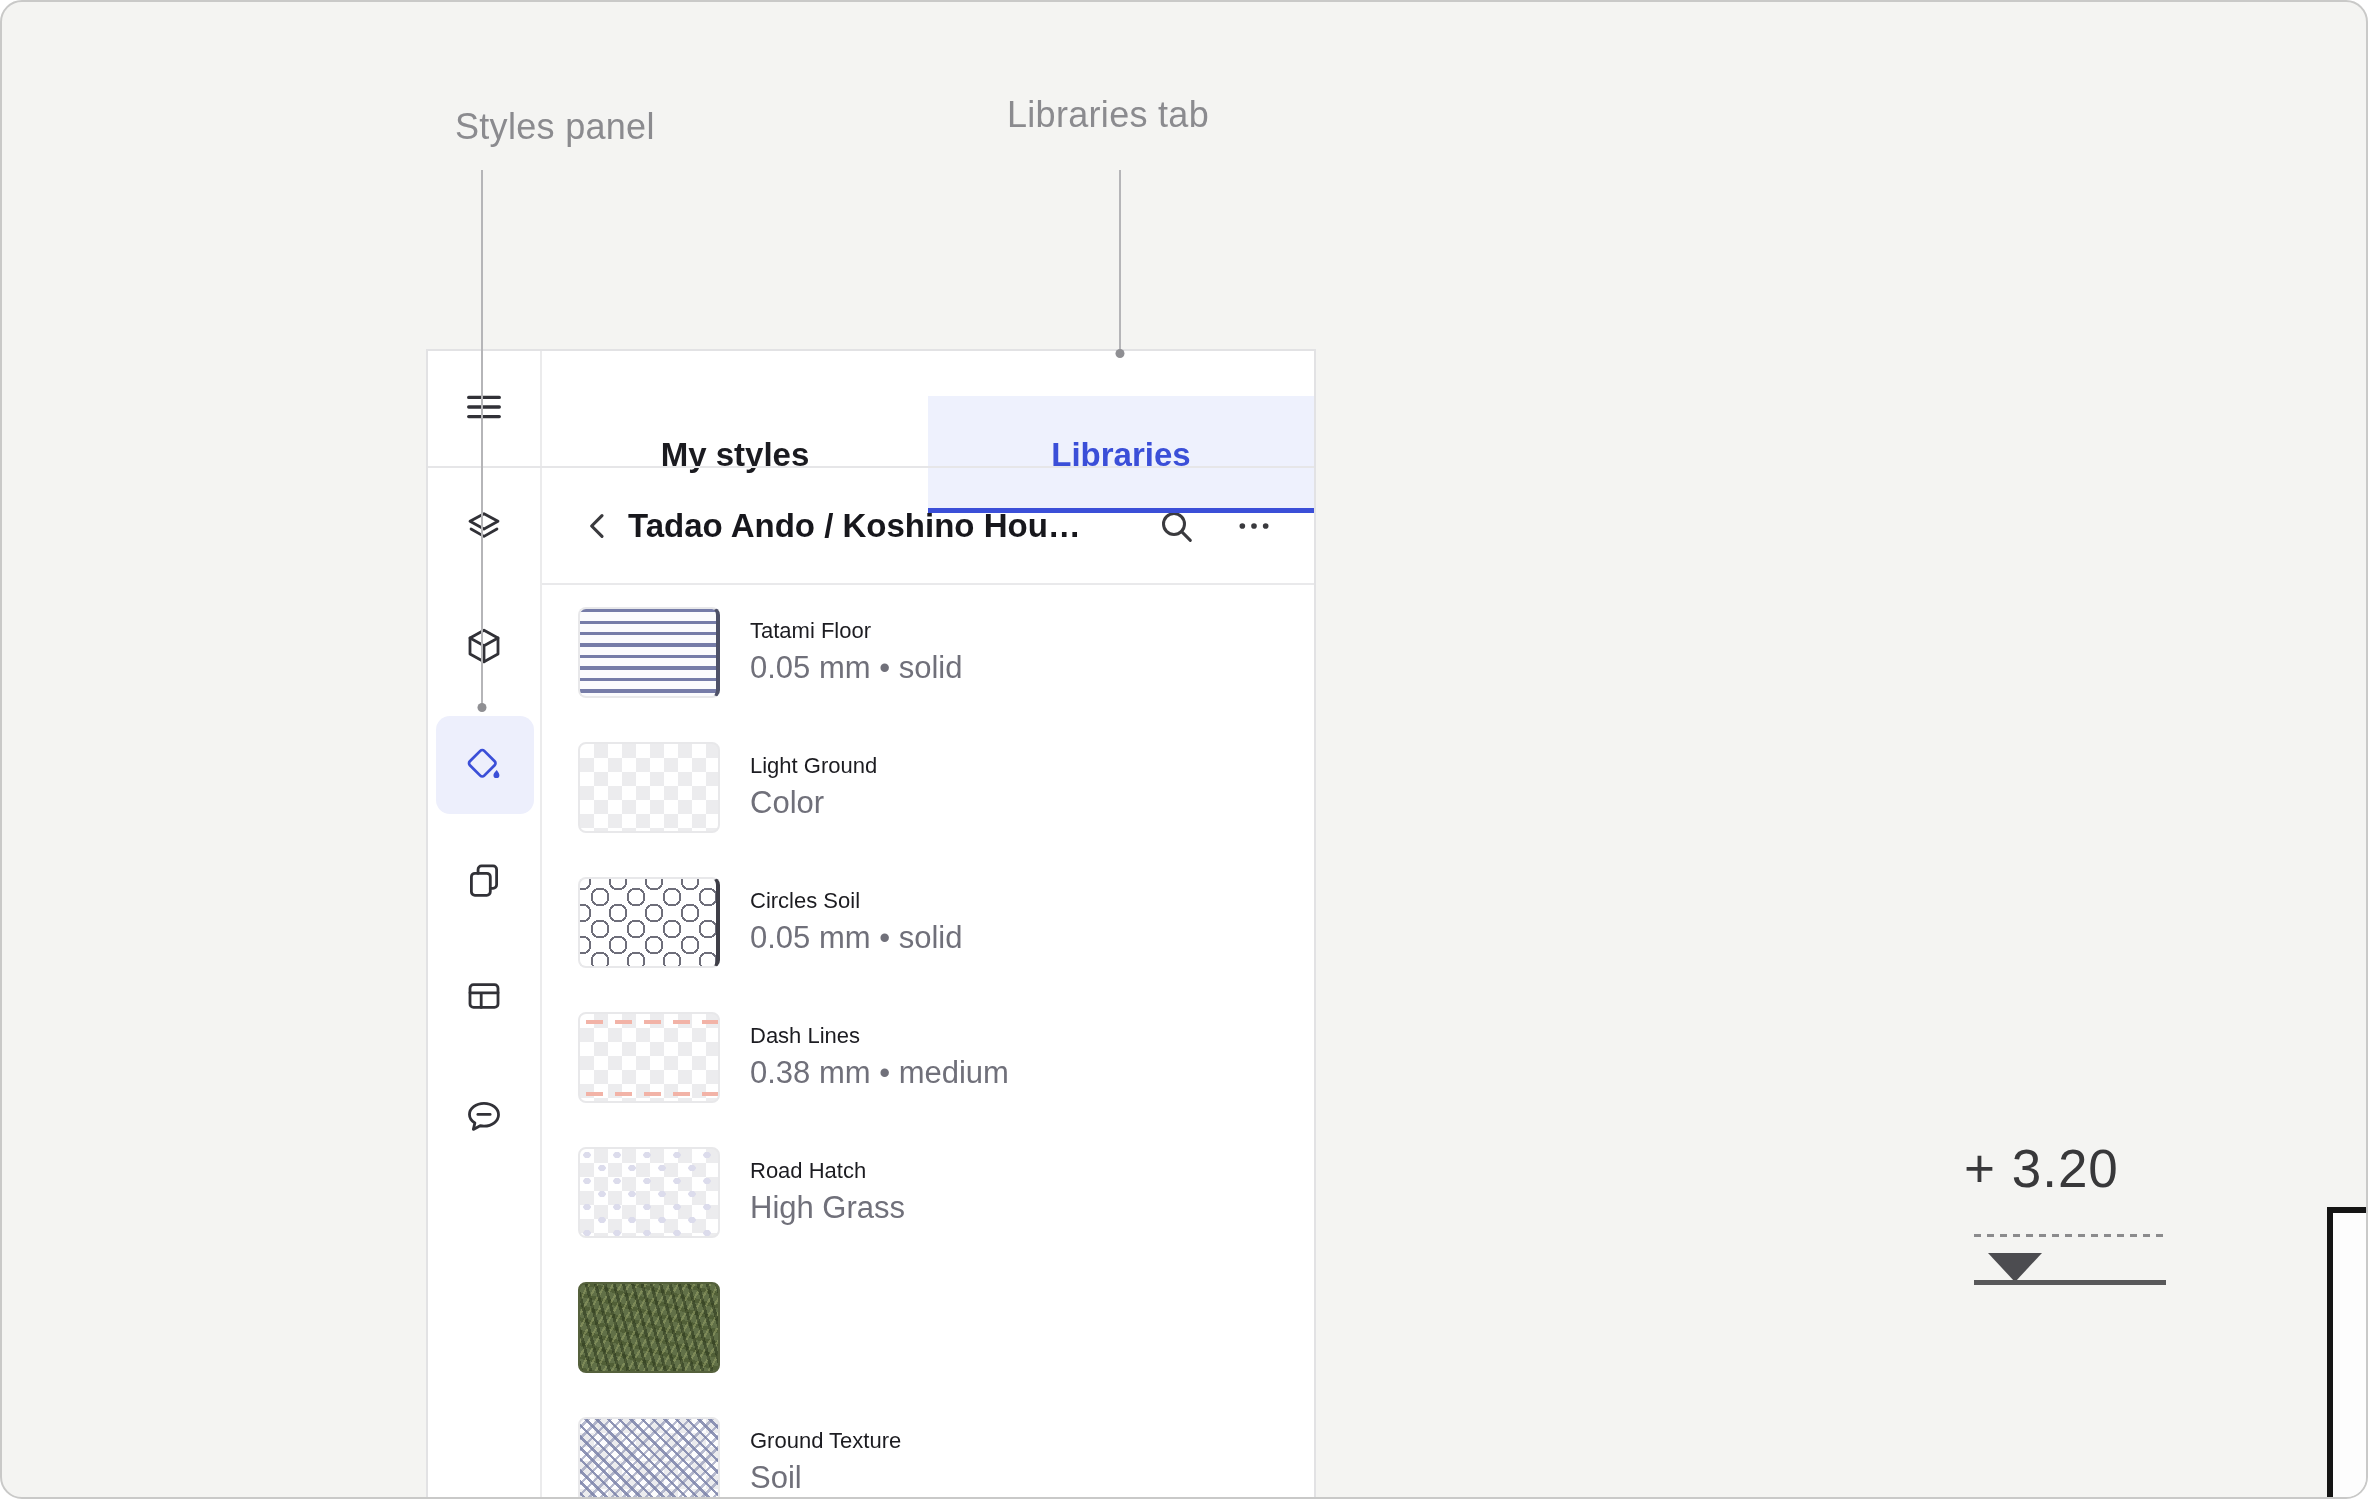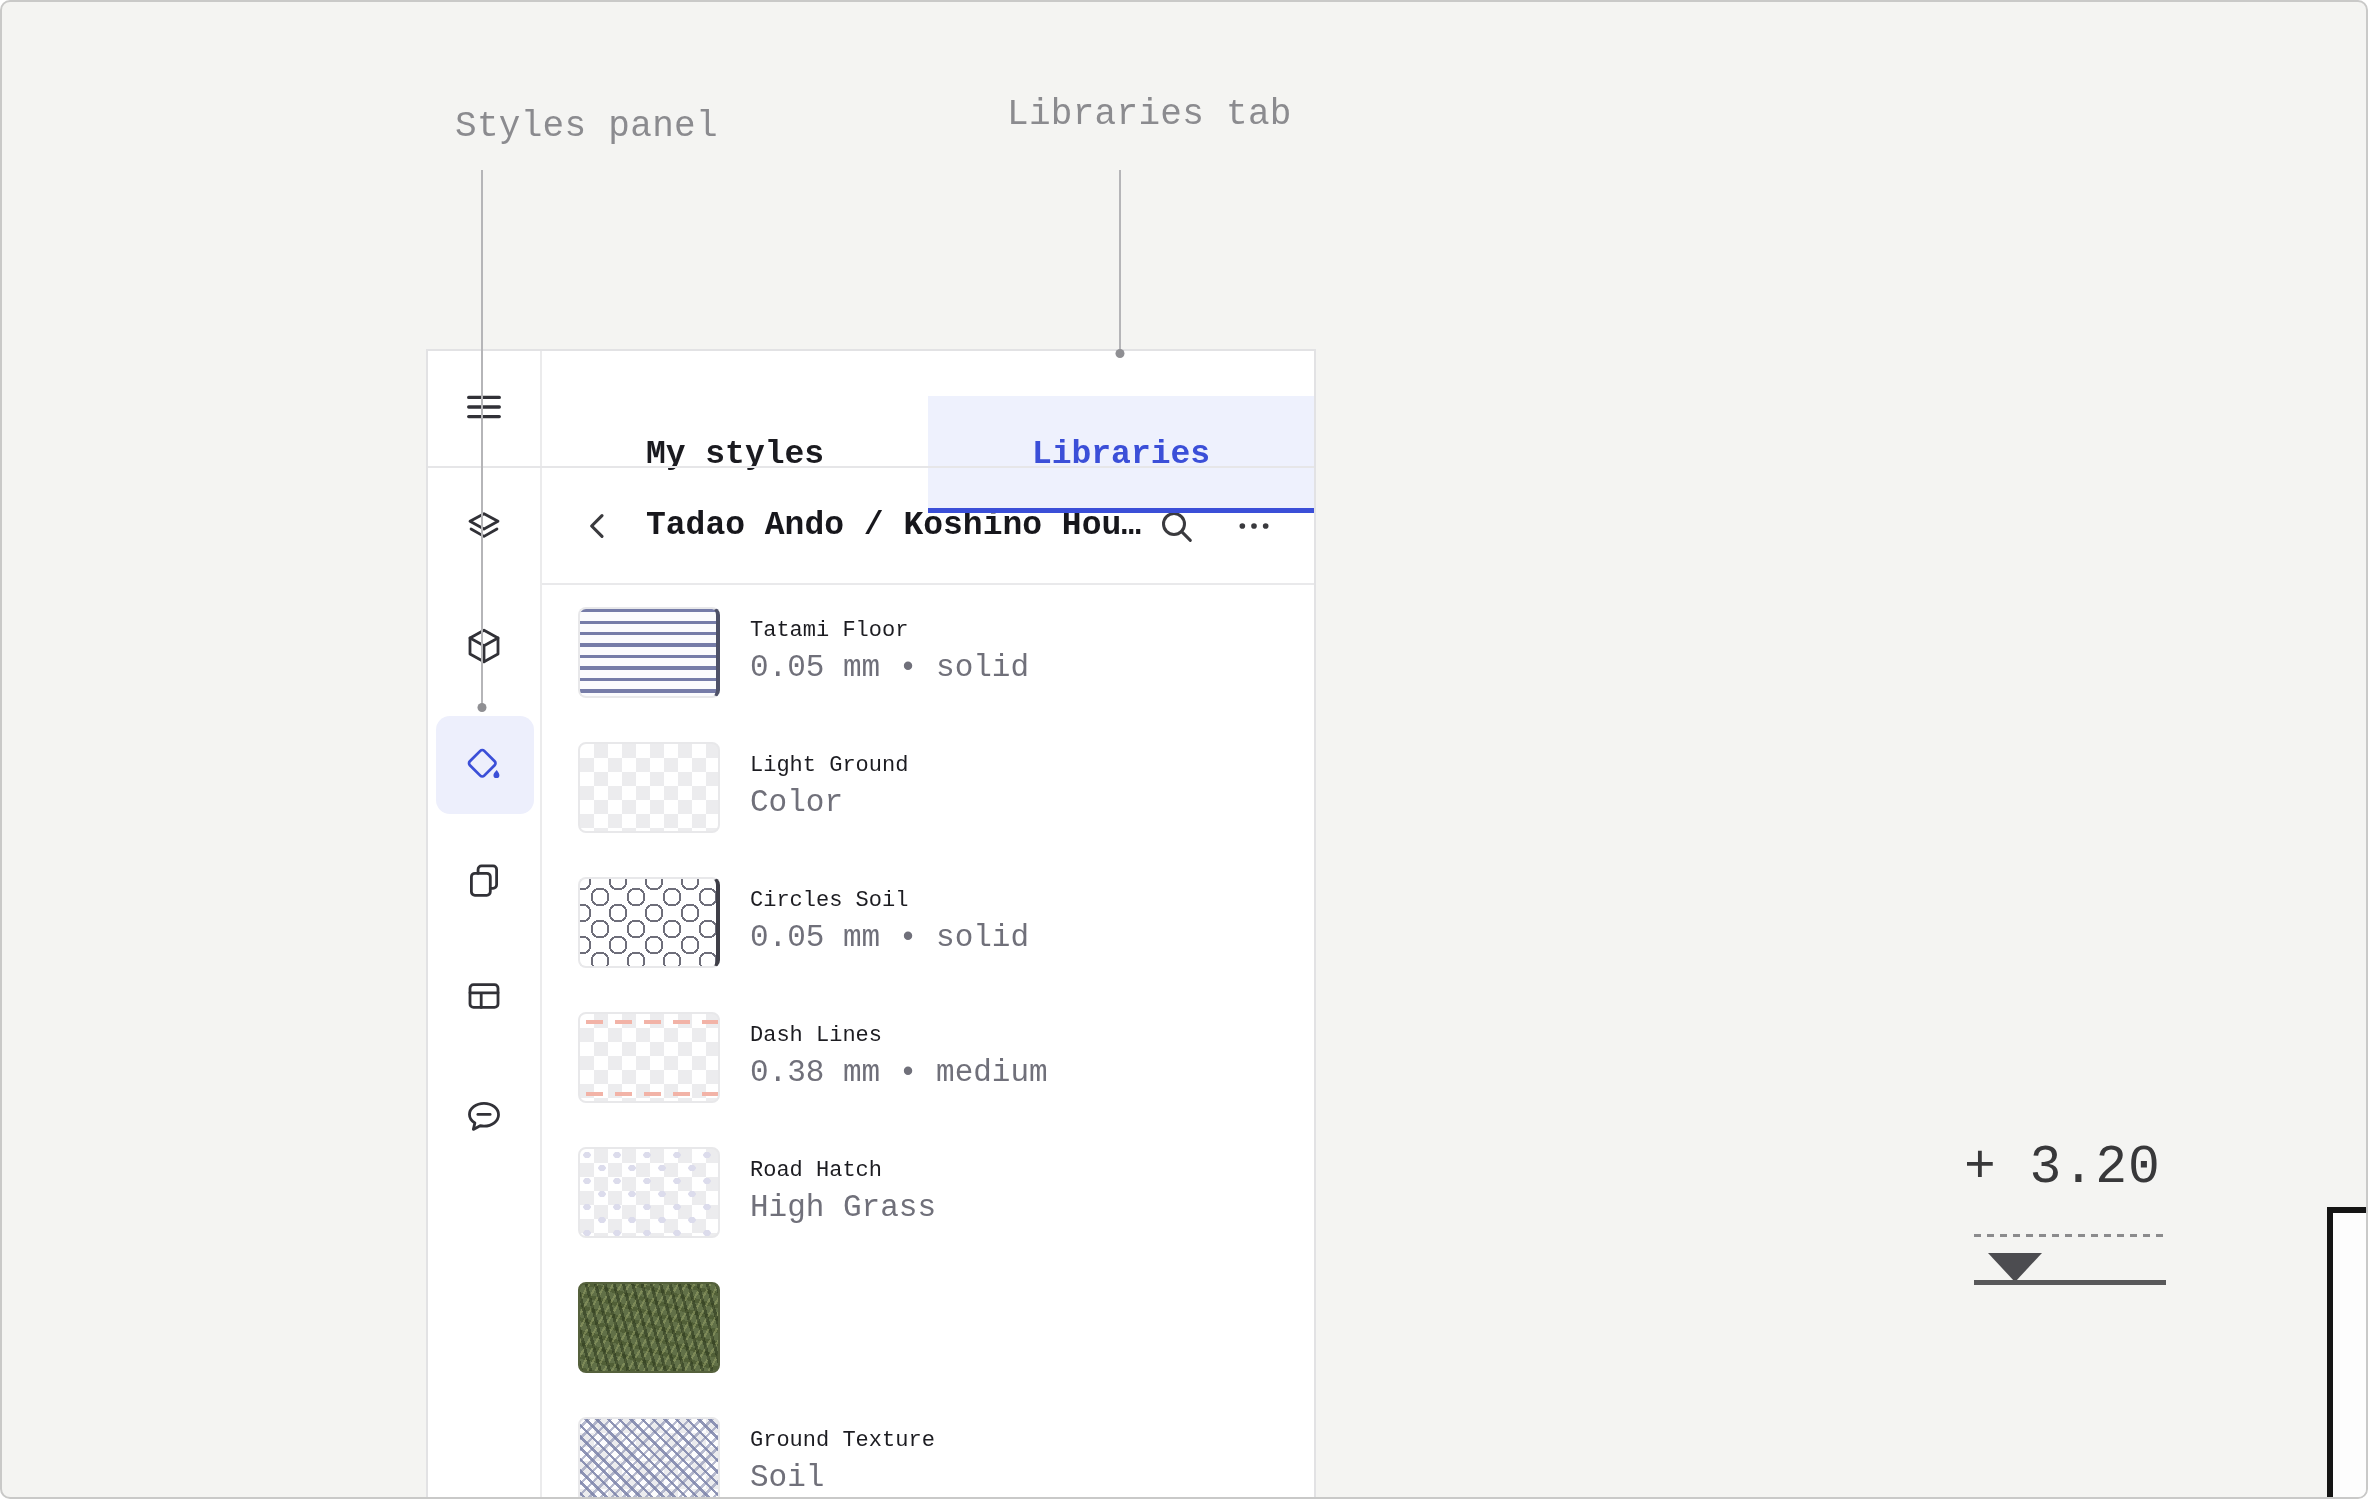--- a/index.html
+++ b/index.html
@@ -1,21 +1,21 @@
 <!DOCTYPE html>
 <html style="--accent: #3b4fd8; --accent-bg: #edeffc; --accent-bg2: #eef1fd; --background: #f4f4f2; --panel-bg: #ffffff; --border: #e2e2e4; --text-primary: #1c1c21; --text-secondary: #70707a; --annotation: #8b8b8f;"><head>
 <meta charset="utf-8">
 <style>
   html,body{margin:0;padding:0;background:#fff;}
   body{font-family:"Liberation Sans","DejaVu Sans",sans-serif;-webkit-font-smoothing:antialiased;}
 
   .screen{
     position:relative;width:2368px;height:1499px;overflow:hidden;box-sizing:border-box;
     background:var(--background,#f4f4f2);
-    border:2px solid #c9c9c8;border-radius:10px;font-family:Liberation Mono, monospace;
+    border:2px solid #c9c9c8;border-radius:22px;
   }
 
   
   .callout{position:absolute;font-size:36px;color:var(--annotation,#8b8b8f);letter-spacing:.3px;}
   .leader{position:absolute;width:2px;background:#b5b5b8;z-index:6;}
   .leader-dot{position:absolute;bottom:-6px;left:50%;transform:translateX(-50%);
     width:9px;height:9px;border-radius:50%;background:#8f8f93;}
 
   
   .panel{position:absolute;left:424px;top:347px;width:890px;height:1153px;box-sizing:border-box;
@@ -37,21 +37,21 @@
   .tab--active{background:var(--accent-bg2,#eef1fd);color:var(--accent,#3b4fd8);}
   .tab--active::after{content:"";position:absolute;left:0;right:0;bottom:0;height:5px;
     background:var(--accent,#3b4fd8);z-index:3;}
   .hdiv1{position:absolute;left:0;right:0;top:115px;height:2px;background:#e6e6e8;z-index:1;}
 
   .libheader{position:absolute;left:114px;right:0;top:117px;height:117px;box-sizing:border-box;
     display:flex;align-items:center;padding:0 34px 0 30px;border-bottom:2px solid #e9e9eb;}
   .iconbtn{background:none;border:none;padding:0;width:52px;height:52px;display:flex;
     align-items:center;justify-content:center;color:#3a3a3e;cursor:pointer;flex:none;}
   .iconbtn svg{width:40px;height:40px;}
-  .libtitle{font-size:33px;font-weight:700;color:#17171c;margin:0 0 0 22px;flex:1;
+  .libtitle{font-size:33px;font-weight:700;color:#17171c;margin:0 0 0 4px;flex:1;
     white-space:nowrap;overflow:hidden;}
   .libheader .iconbtn + .iconbtn{margin-left:26px;}
 
   .list{position:absolute;left:114px;right:0;top:234px;bottom:0;overflow:hidden;}
   .row{display:flex;align-items:center;height:135px;padding-left:36px;gap:30px;cursor:pointer;}
   .row-name{font-size:22px;font-weight:500;color:#1c1c21;line-height:1.4;}
   .row-meta{font-size:31px;font-weight:400;color:var(--text-secondary,#70707a);line-height:1.35;}
 
   .thumb{--chk:linear-gradient(45deg,#ececee 25%,rgba(0,0,0,0) 25% 75%,#ececee 75%);
     width:142px;height:91px;flex:none;border:2px solid #e8e8ea;border-radius:8px;

